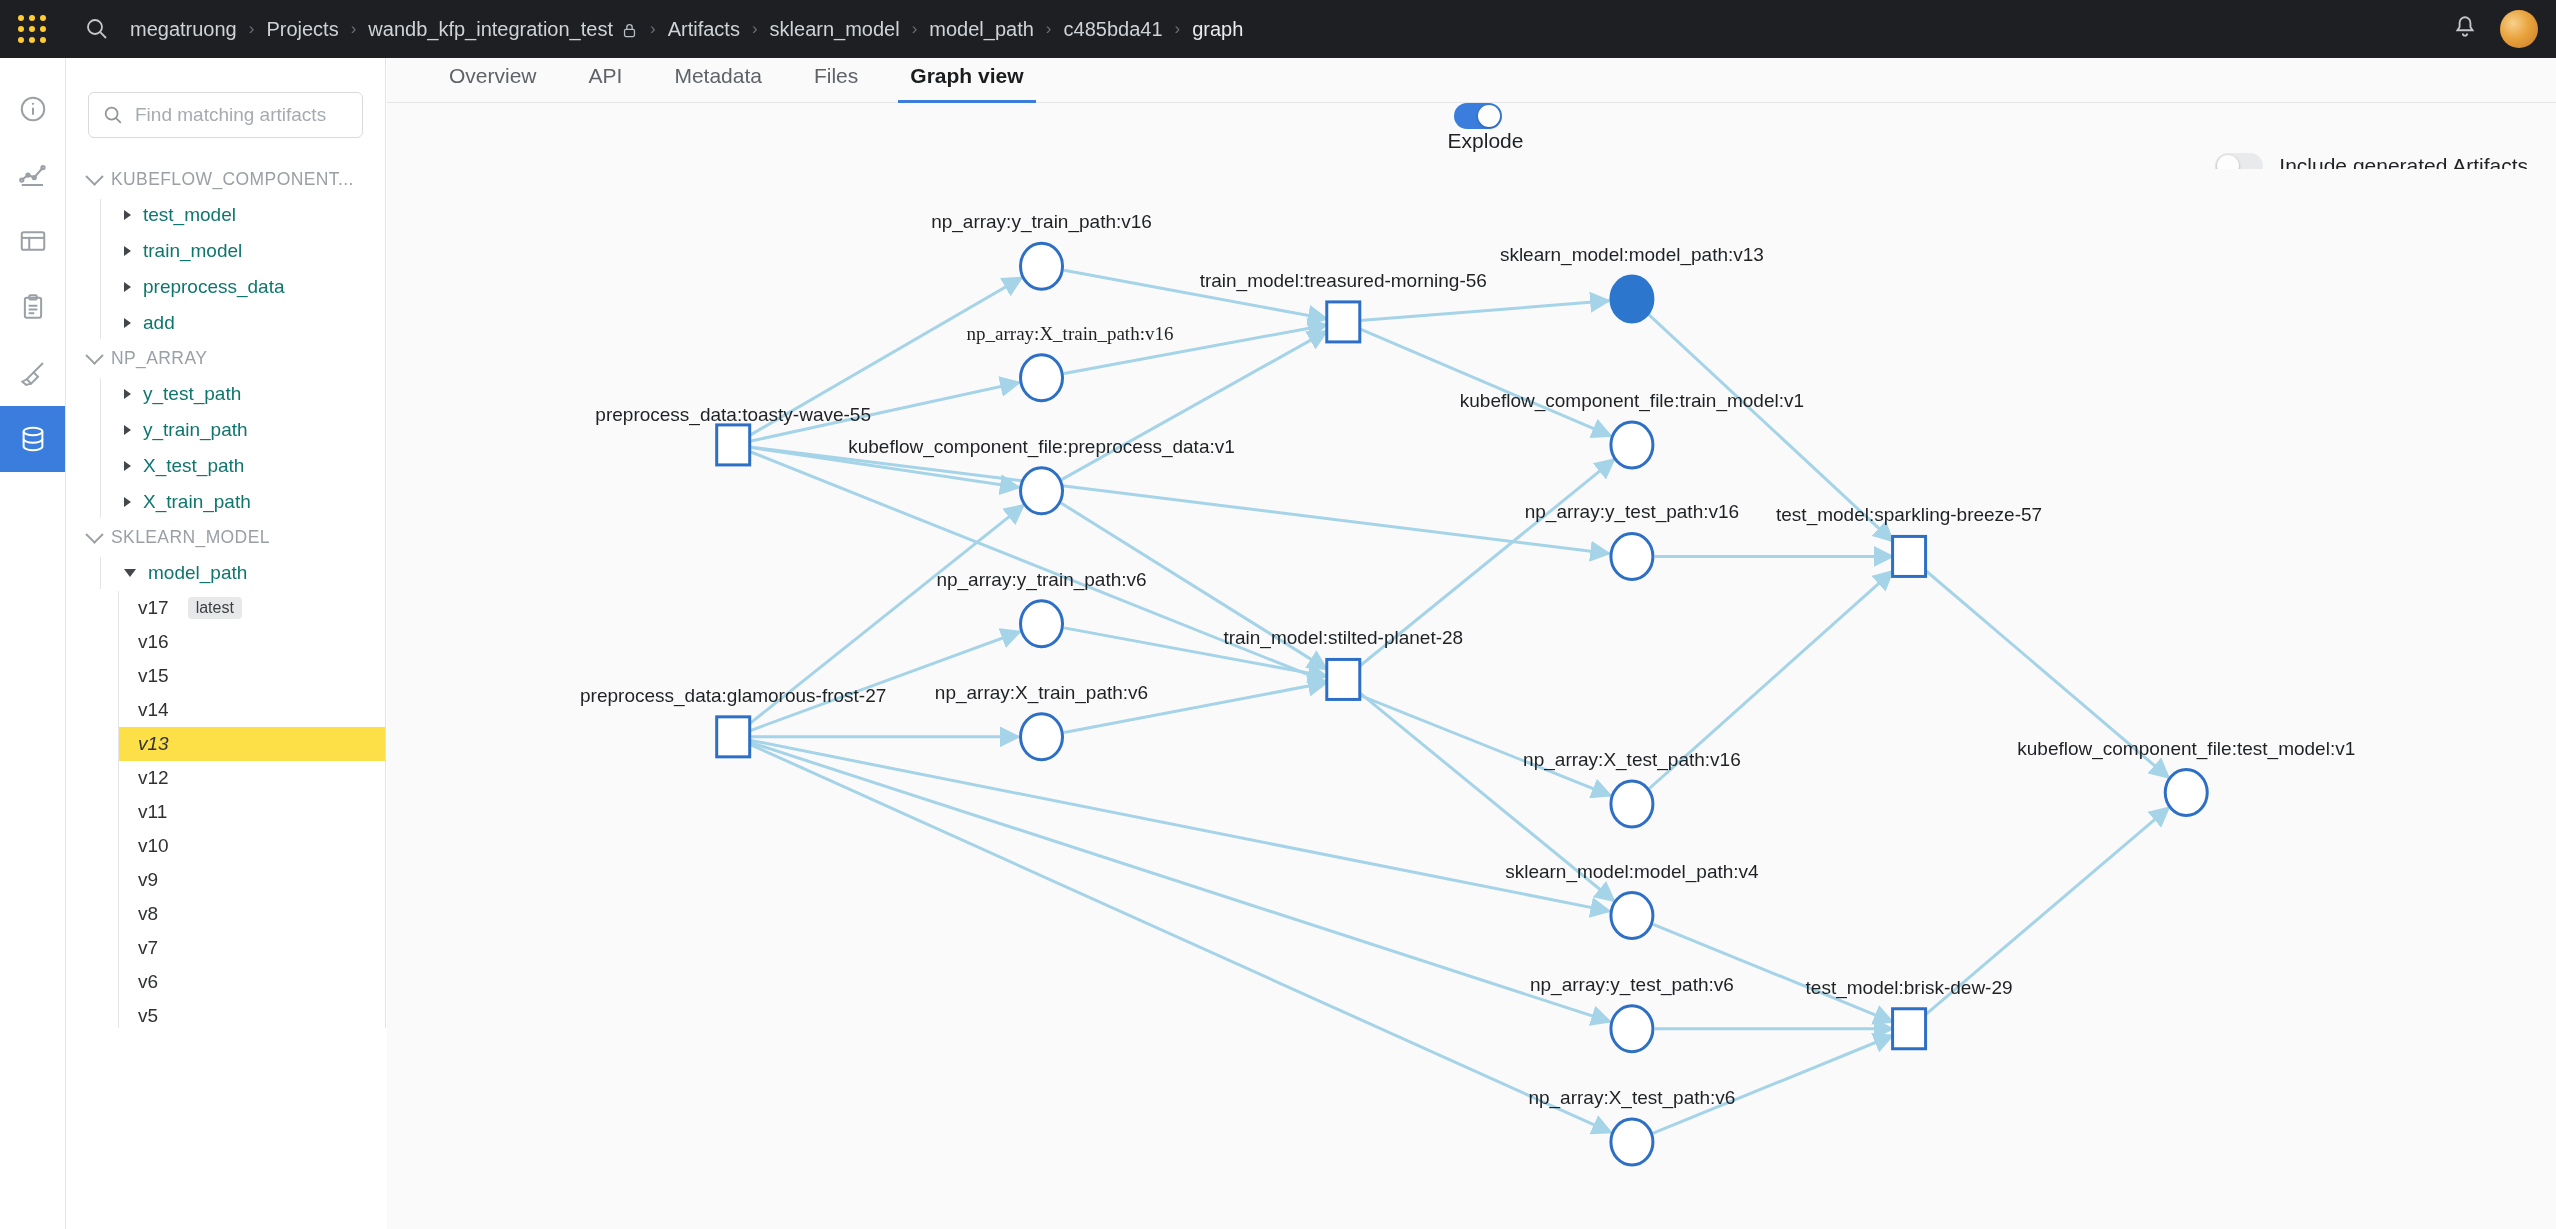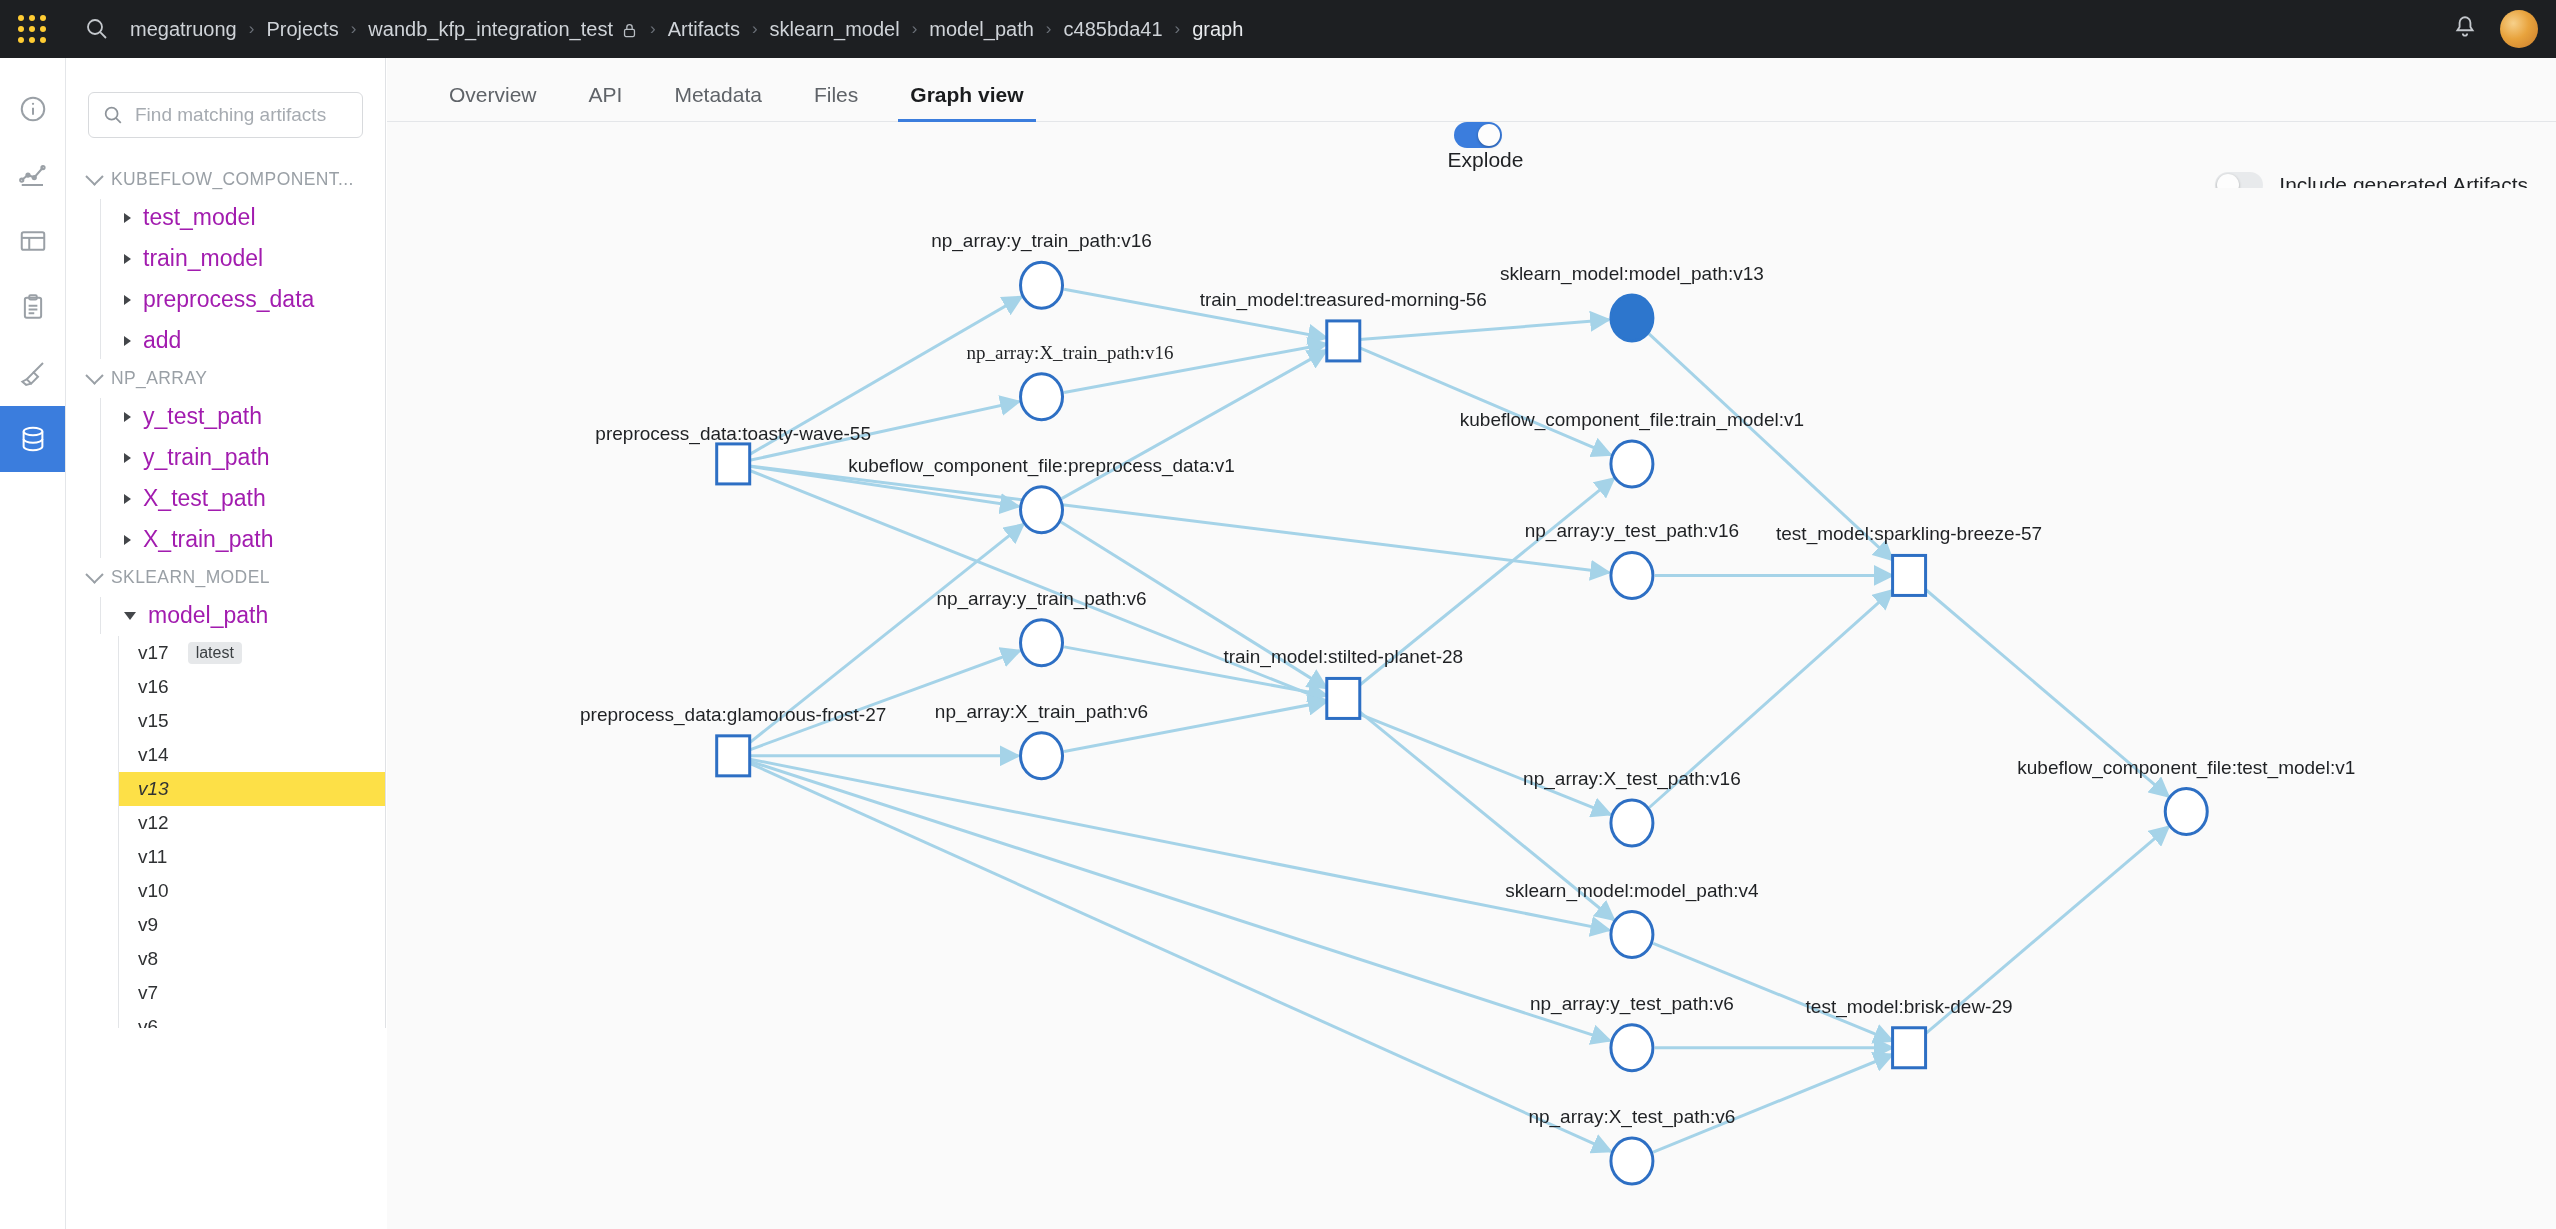--- a/index.html
+++ b/index.html
@@ -55,38 +55,38 @@
   .group-header {
     display:flex; align-items:center; gap: 10px; padding: 7px 0 7px 22px;
     font-size: 17.5px; letter-spacing: .4px; color: #9aa0a6; cursor: pointer; user-select:none;
   }
   .tree-children { position: relative; margin-left: 34px; padding-left: 18px; }
   .tree-children:before {
     content:''; position:absolute; left:0; top:2px; bottom: 2px; width:1px; background:#e3e5e8;
   }
   .tree-row {
     display:flex; align-items:center; gap: 12px; padding: 7px 0 7px 6px;
-    font-size: 23px; color: #a21caf; cursor:pointer;
+    font-size: 19px; color: #0f766e; cursor:pointer;
   }
   .tri { width: 0; height: 0; border-left: 7px solid #43464a; border-top: 5px solid transparent; border-bottom: 5px solid transparent; flex: none; }
   .tri.open { border-left: 6px solid transparent; border-right: 6px solid transparent; border-top: 8px solid #43464a; border-bottom: none; }
   .chev { width: 13px; height: 13px; border-right: 2px solid #9aa0a6; border-bottom: 2px solid #9aa0a6;
           transform: rotate(45deg) translate(-2px,-2px); flex: none; }
   .ver-list { position: relative; margin-left: 52px; padding-left: 0; }
   .ver-list:before { content:''; position:absolute; left:0; top:0; bottom:0; width:1px; background:#e3e5e8; }
   .ver-row {
     display:flex; align-items:center; gap: 19px; padding: 6px 0 6px 20px;
     font-size: 19px; color: #2f3133; cursor: pointer;
   }
   .ver-row.selected { background: #fde047; font-style: italic; }
   .ver-badge { background: #e6e8ea; color: #3c4043; font-size: 16px; padding: 2px 8px; border-radius: 4px; }
 
   
   .main { position:absolute; top:58px; left: 387px; width: 2169px; height: 1171px; background:#fafafa; }
-  .tabs { height: 64px; display:flex; align-items: flex-end; gap: 0; padding-left: 36px;
+  .tabs { height: 45px; display:flex; align-items: flex-end; gap: 0; padding-left: 36px;
           border-bottom: 1px solid #e4e6e9; background:#fafafa; }
   .tab { padding: 0 26px 14px 26px; font-size: 21px; color: #5f6368; cursor: pointer; position: relative; }
   .tab.active { color: #1a1c1e; font-weight: bold; }
   .tab.active:after { content:''; position:absolute; left: 14px; right: 14px; bottom: -1px; height: 3px; background:#3b7ddd; }
 
   .toolbar { height: 66px; display:flex; align-items:center; padding: 0 28px 0 40px; flex-direction: column; }
   .toggle { width: 48px; height: 26px; border-radius: 14px; position: relative; flex:none; cursor:pointer; }
   .toggle.on { background:#3b7ddd; }
   .toggle.off { background:#e8eaec; }
   .knob { position:absolute; top: 2px; width: 22px; height: 22px; border-radius: 50%;

